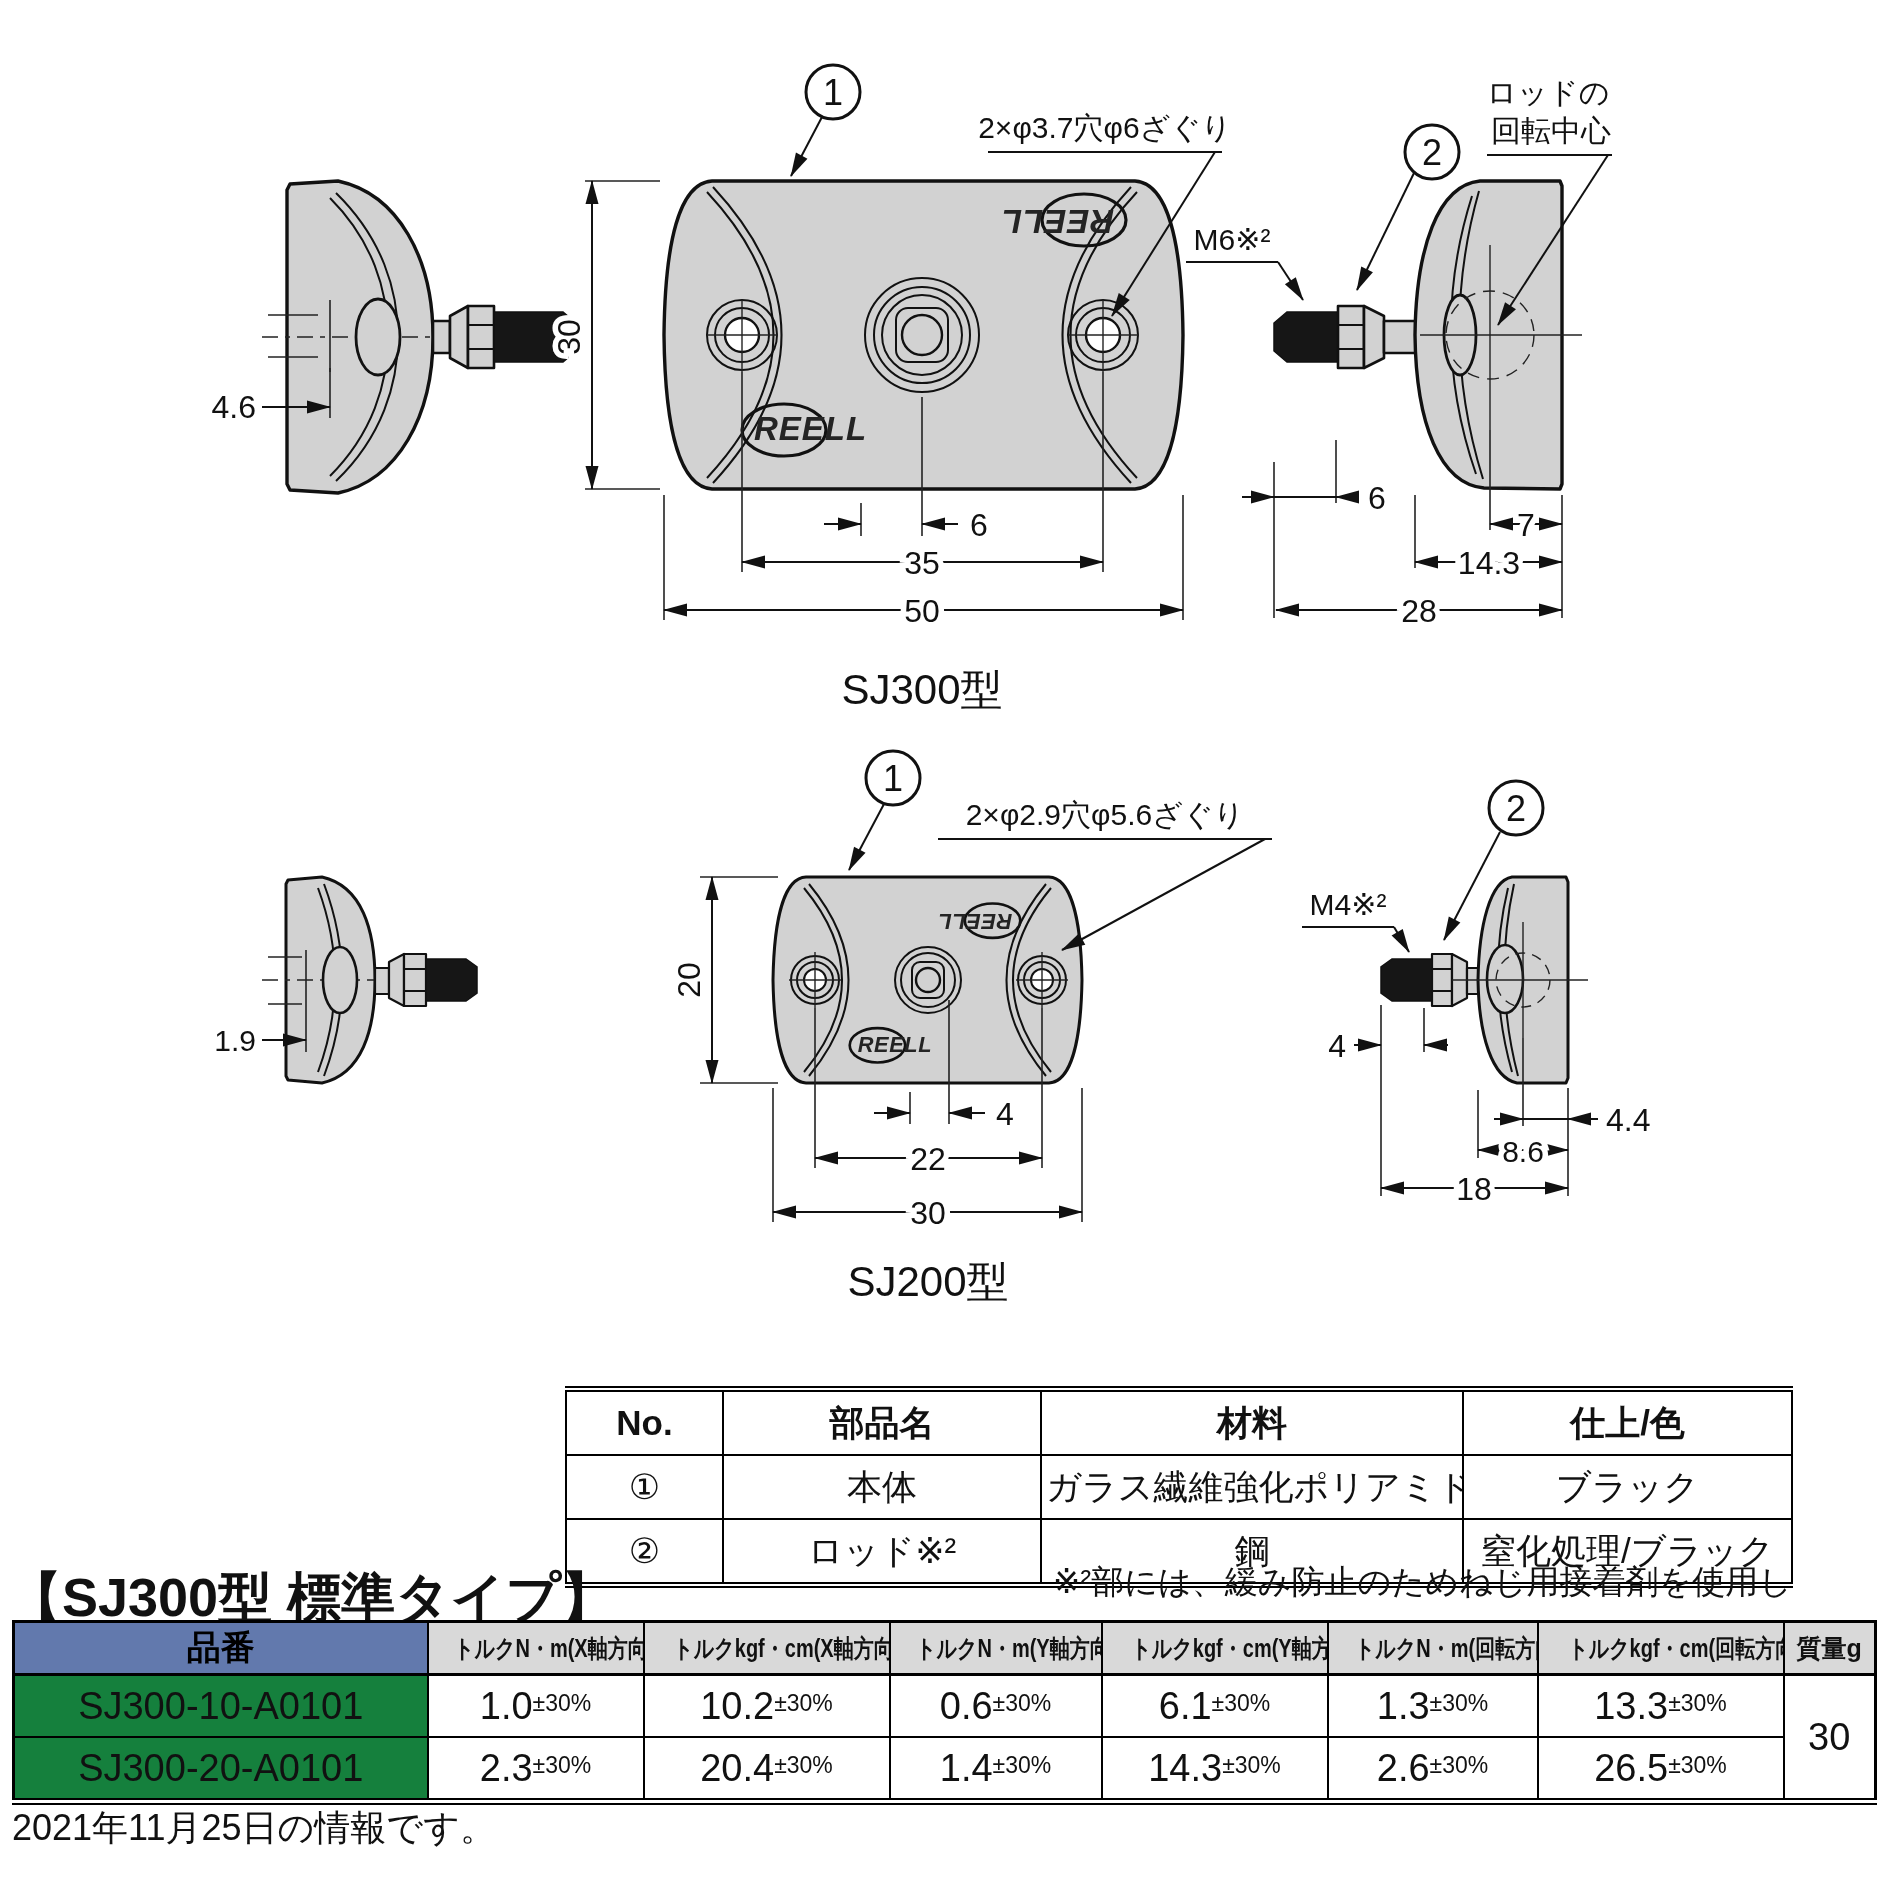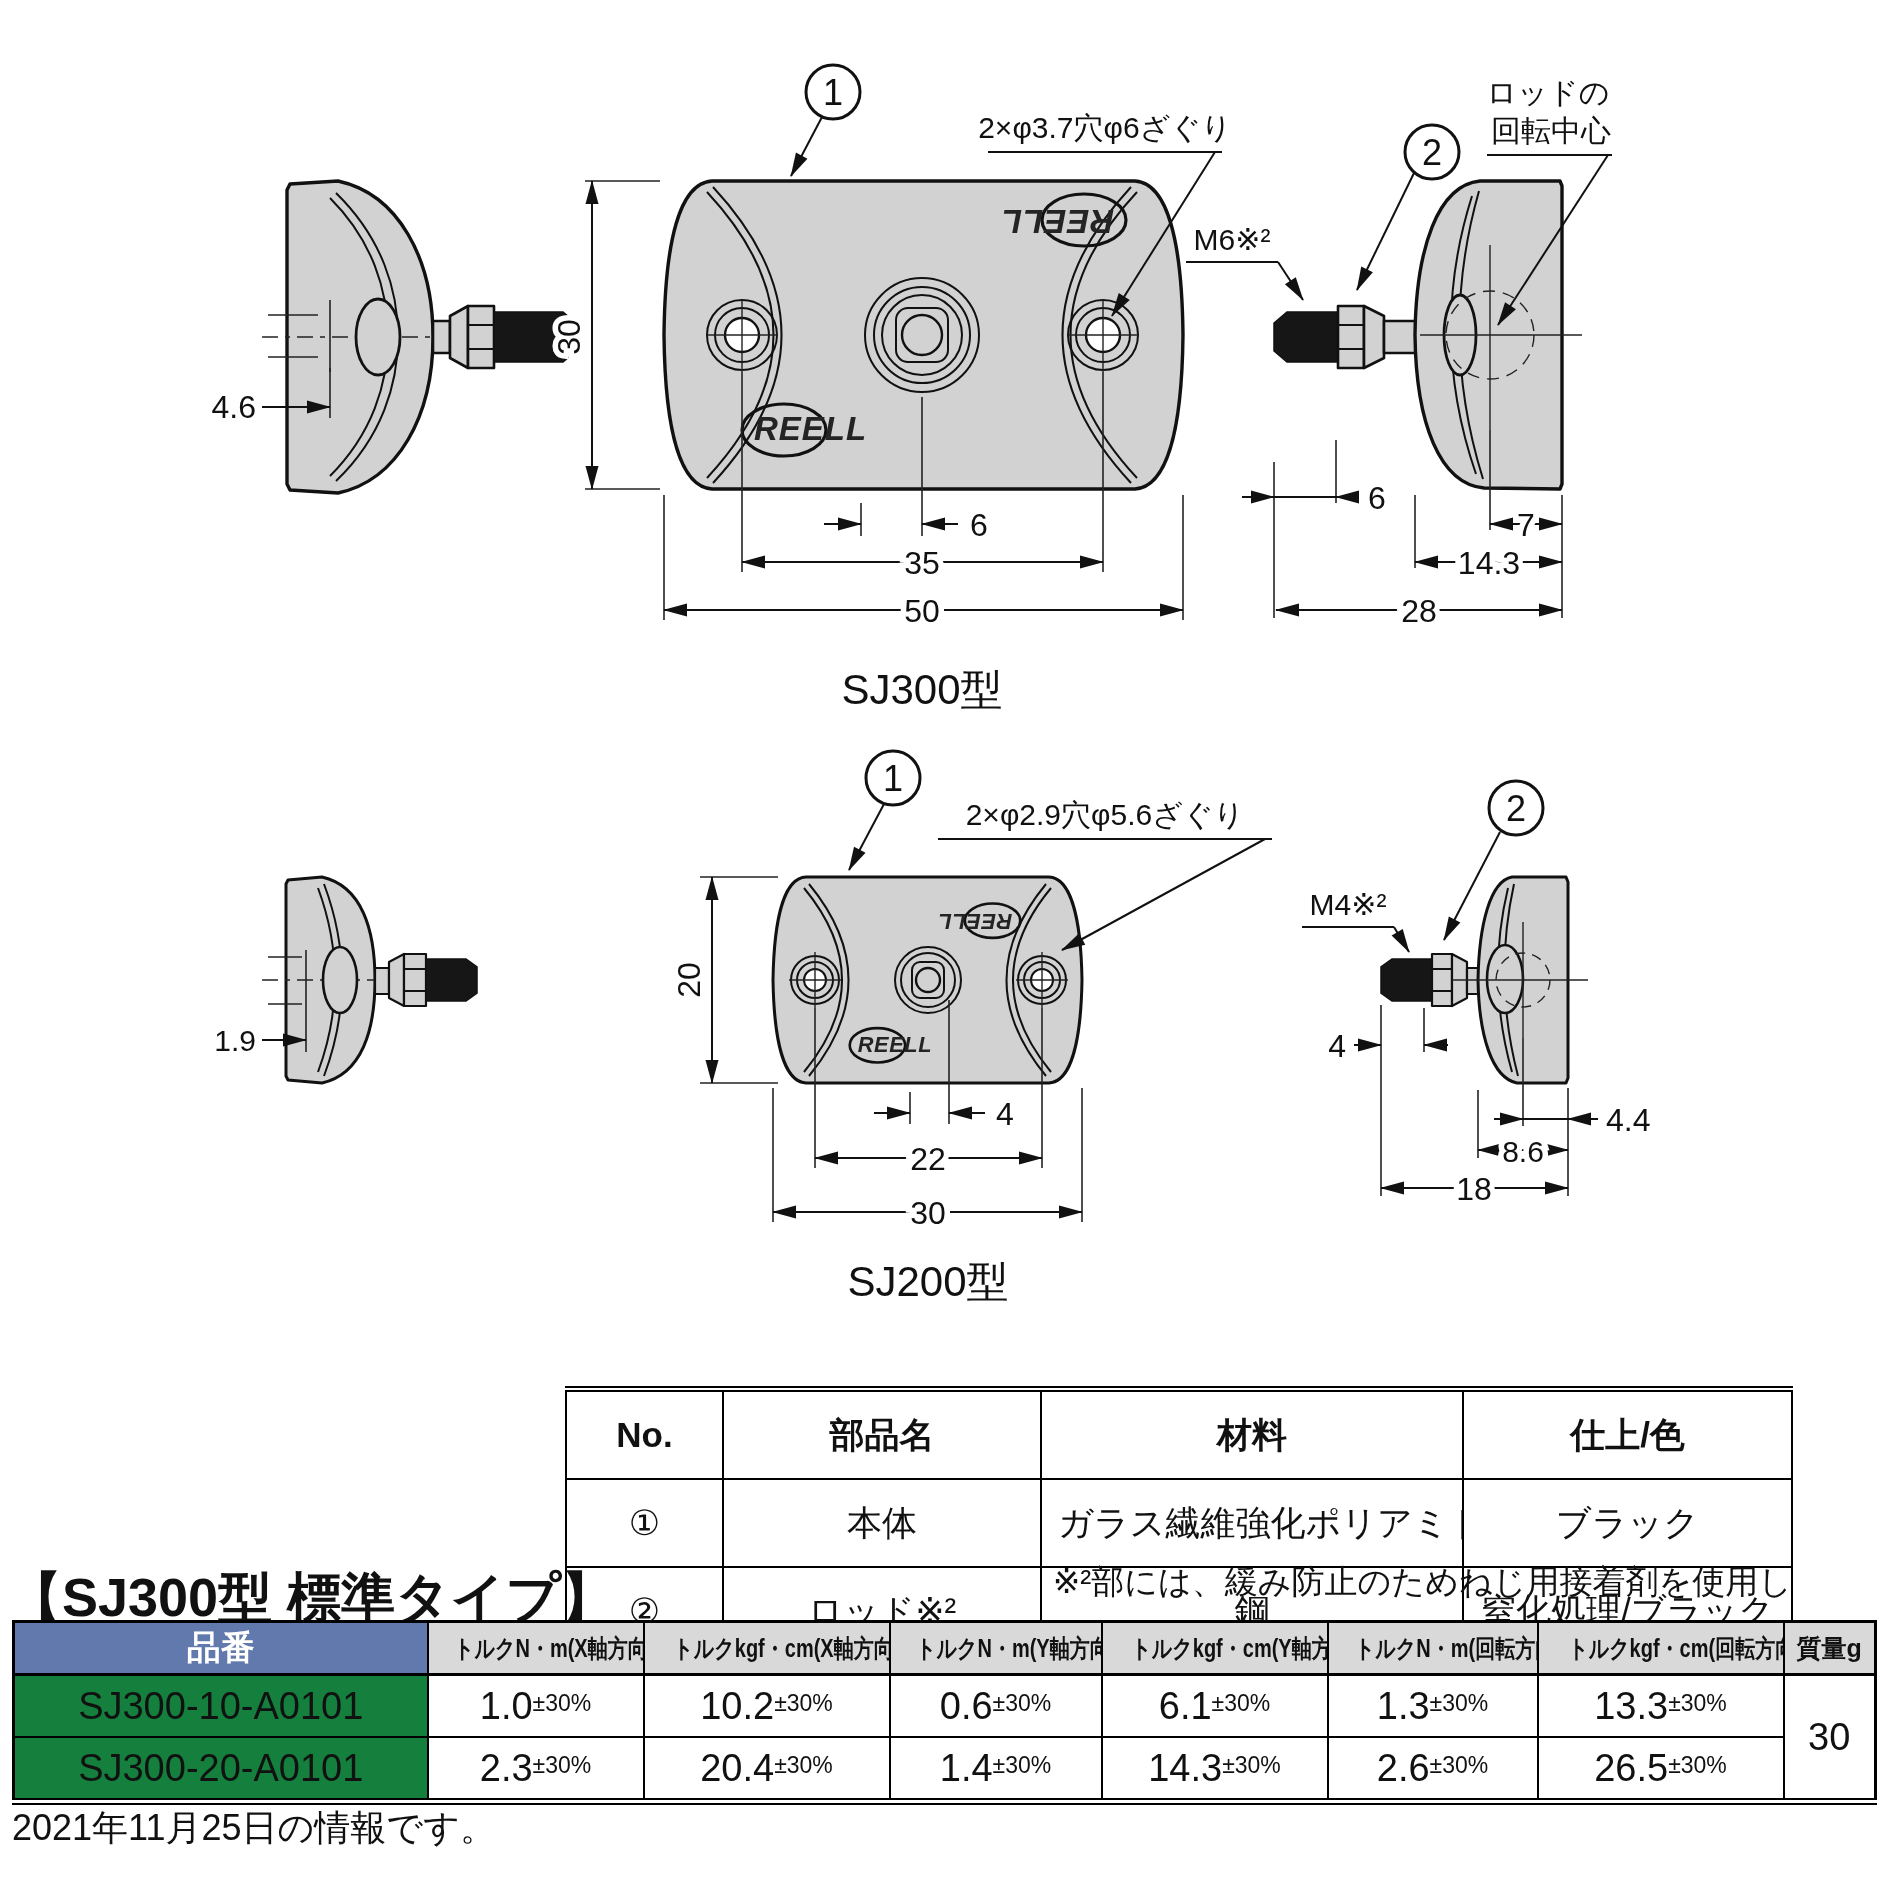--- a/index.html
+++ b/index.html
@@ -24,28 +24,28 @@
   .cc{fill:#fff;stroke:#111;stroke-width:3}
 
   .heading{position:absolute;left:8px;top:1562px;font-size:54px;font-weight:bold;white-space:nowrap}
   .pnote{position:absolute;right:88px;top:1560px;font-size:33px;white-space:nowrap}
   .footer{position:absolute;left:12px;top:1804px;font-size:36px;white-space:nowrap}
 
   table{border-collapse:collapse;table-layout:fixed}
   .ptable{position:absolute;left:565px;top:1386px;width:1226px;
           border-top:6px double #000;border-bottom:6px double #000}
   .ptable th,.ptable td{border:2px solid #000;text-align:center;font-size:35px;
-          height:54px;padding:16px;overflow:hidden;white-space:nowrap;background:#fff}
+          height:54px;padding:4px;overflow:hidden;white-space:nowrap;background:#fff}
   .ptable th{font-weight:bold}
 
   .stable{position:absolute;left:12px;top:1620px;width:1862px;
           border:3px solid #000;border-bottom:7px double #000}
   .stable th,.stable td{border:2px solid #000;padding:0;text-align:center;overflow:hidden;white-space:nowrap}
   .stable th{height:50px;background:#d9d9d9;font-size:25px;font-weight:bold;border-bottom:3px solid #000}
-  .stable th.part-h{background:#6279ad;color:#ffffff;font-size:34px}
+  .stable th.part-h{background:#6279ad;color:#000000;font-size:34px}
   .stable td{height:60px;background:#fff;font-size:38px}
   .stable td.part-c{background:#15803d}
   .squeeze{display:inline-block;transform:scaleX(.8);transform-origin:center;white-space:nowrap}
   .tolsup{font-size:23px;vertical-align:8px}
 </style>
 </head>
 <body>
 
 <div class="page">
 

